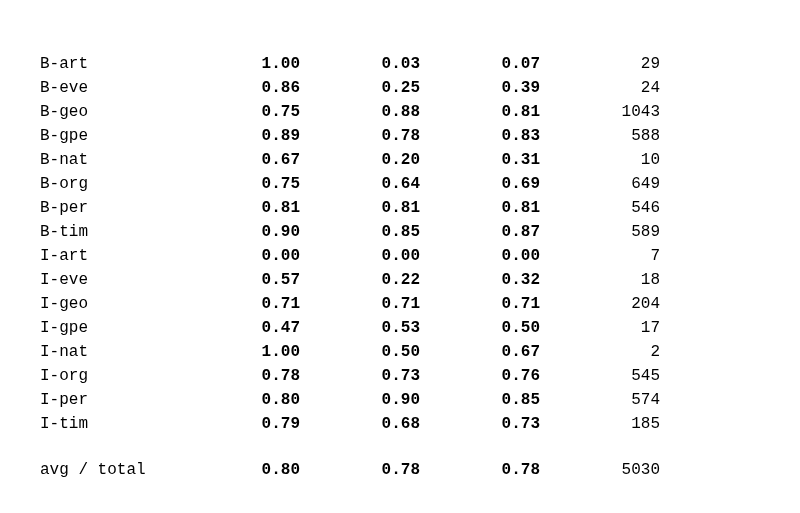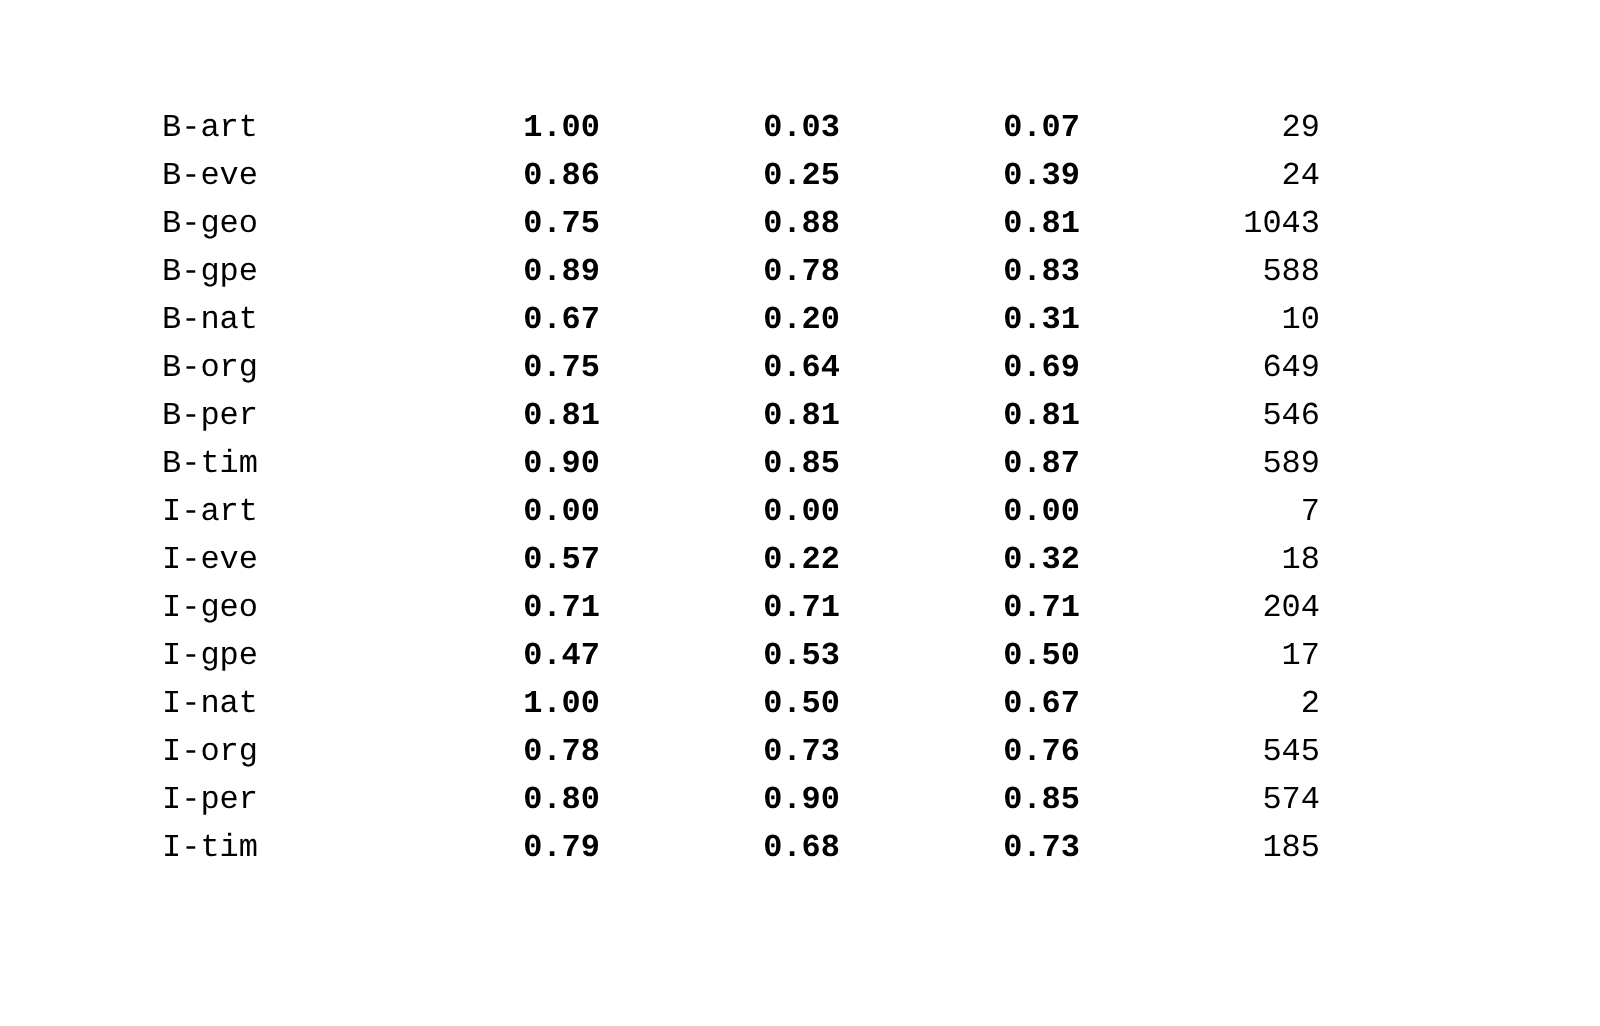--- a/index.html
+++ b/index.html
@@ -13,31 +13,38 @@
     }
     table {
       border-collapse: collapse;
       white-space: pre;
     }
     td, th {
       padding: 0;
       text-align: right;
       font-weight: normal;
     }
-    .label-col { width: 130px; text-align: center; padding-right: 10px; margin-top: 43px; }
+    .label-col { width: 130px; text-align: left; padding-right: 10px; margin-top: 43px; }
     .metric-col { width: 120px; text-align: right; font-weight: bold; }
     .support-col { width: 120px; text-align: right; }
     .spacer-row td { height: 22px; }
     .header-row td { font-weight: normal; }
   </style>
 </head>
 <body>
 
 <table>
   <thead>
     <tr class="spacer-row"><td colspan="5"></td></tr>
   </thead>
   <tbody id="rows-body">
   <tr><td class="label-col">B-art</td><td class="metric-col">1.00</td><td class="metric-col">0.03</td><td class="metric-col">0.07</td><td class="support-col">29</td></tr><tr><td class="label-col">B-eve</td><td class="metric-col">0.86</td><td class="metric-col">0.25</td><td class="metric-col">0.39</td><td class="support-col">24</td></tr><tr><td class="label-col">B-geo</td><td class="metric-col">0.75</td><td class="metric-col">0.88</td><td class="metric-col">0.81</td><td class="support-col">1043</td></tr><tr><td class="label-col">B-gpe</td><td class="metric-col">0.89</td><td class="metric-col">0.78</td><td class="metric-col">0.83</td><td class="support-col">588</td></tr><tr><td class="label-col">B-nat</td><td class="metric-col">0.67</td><td class="metric-col">0.20</td><td class="metric-col">0.31</td><td class="support-col">10</td></tr><tr><td class="label-col">B-org</td><td class="metric-col">0.75</td><td class="metric-col">0.64</td><td class="metric-col">0.69</td><td class="support-col">649</td></tr><tr><td class="label-col">B-per</td><td class="metric-col">0.81</td><td class="metric-col">0.81</td><td class="metric-col">0.81</td><td class="support-col">546</td></tr><tr><td class="label-col">B-tim</td><td class="metric-col">0.90</td><td class="metric-col">0.85</td><td class="metric-col">0.87</td><td class="support-col">589</td></tr><tr><td class="label-col">I-art</td><td class="metric-col">0.00</td><td class="metric-col">0.00</td><td class="metric-col">0.00</td><td class="support-col">7</td></tr><tr><td class="label-col">I-eve</td><td class="metric-col">0.57</td><td class="metric-col">0.22</td><td class="metric-col">0.32</td><td class="support-col">18</td></tr><tr><td class="label-col">I-geo</td><td class="metric-col">0.71</td><td class="metric-col">0.71</td><td class="metric-col">0.71</td><td class="support-col">204</td></tr><tr><td class="label-col">I-gpe</td><td class="metric-col">0.47</td><td class="metric-col">0.53</td><td class="metric-col">0.50</td><td class="support-col">17</td></tr><tr><td class="label-col">I-nat</td><td class="metric-col">1.00</td><td class="metric-col">0.50</td><td class="metric-col">0.67</td><td class="support-col">2</td></tr><tr><td class="label-col">I-org</td><td class="metric-col">0.78</td><td class="metric-col">0.73</td><td class="metric-col">0.76</td><td class="support-col">545</td></tr><tr><td class="label-col">I-per</td><td class="metric-col">0.80</td><td class="metric-col">0.90</td><td class="metric-col">0.85</td><td class="support-col">574</td></tr><tr><td class="label-col">I-tim</td><td class="metric-col">0.79</td><td class="metric-col">0.68</td><td class="metric-col">0.73</td><td class="support-col">185</td></tr></tbody>
   <tbody>
     <tr class="spacer-row"><td colspan="5"></td></tr>
+    <tr>
+      <td class="label-col">avg / total</td>
+      <td class="metric-col">0.80</td>
+      <td class="metric-col">0.78</td>
+      <td class="metric-col">0.78</td>
+      <td class="support-col">5030</td>
+    </tr>
   </tbody>
 </table>
 
 </body></html>

